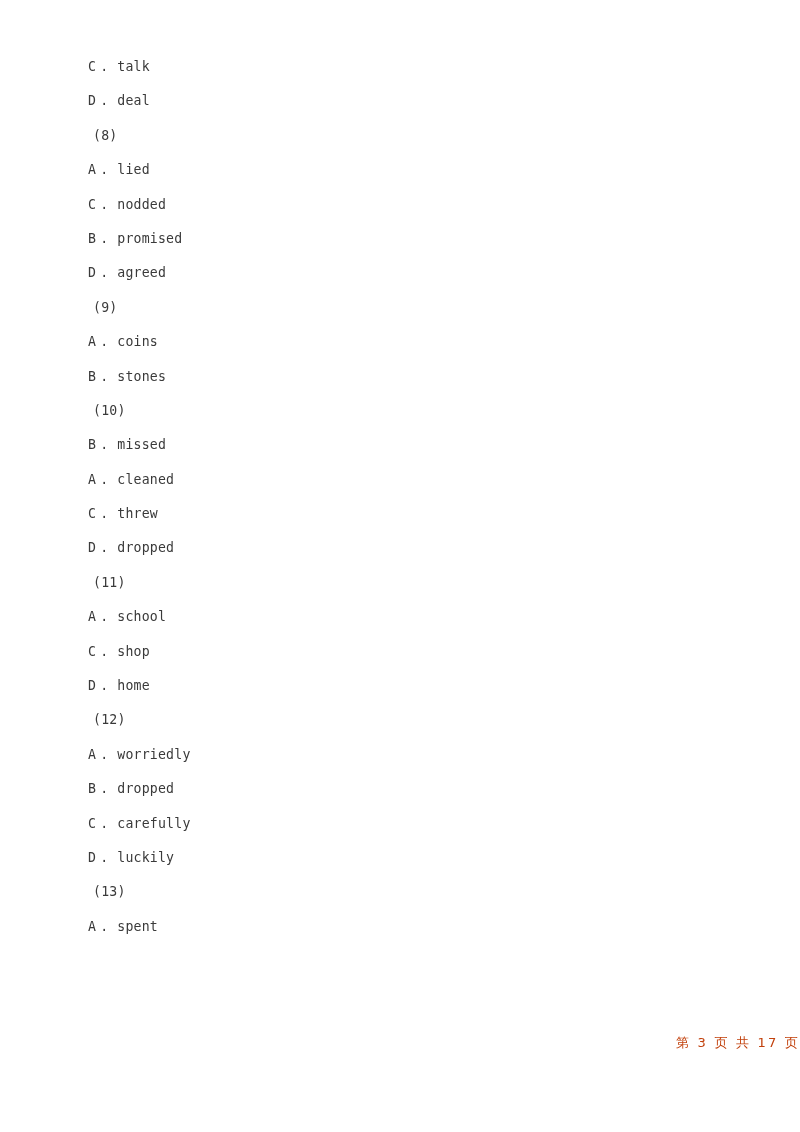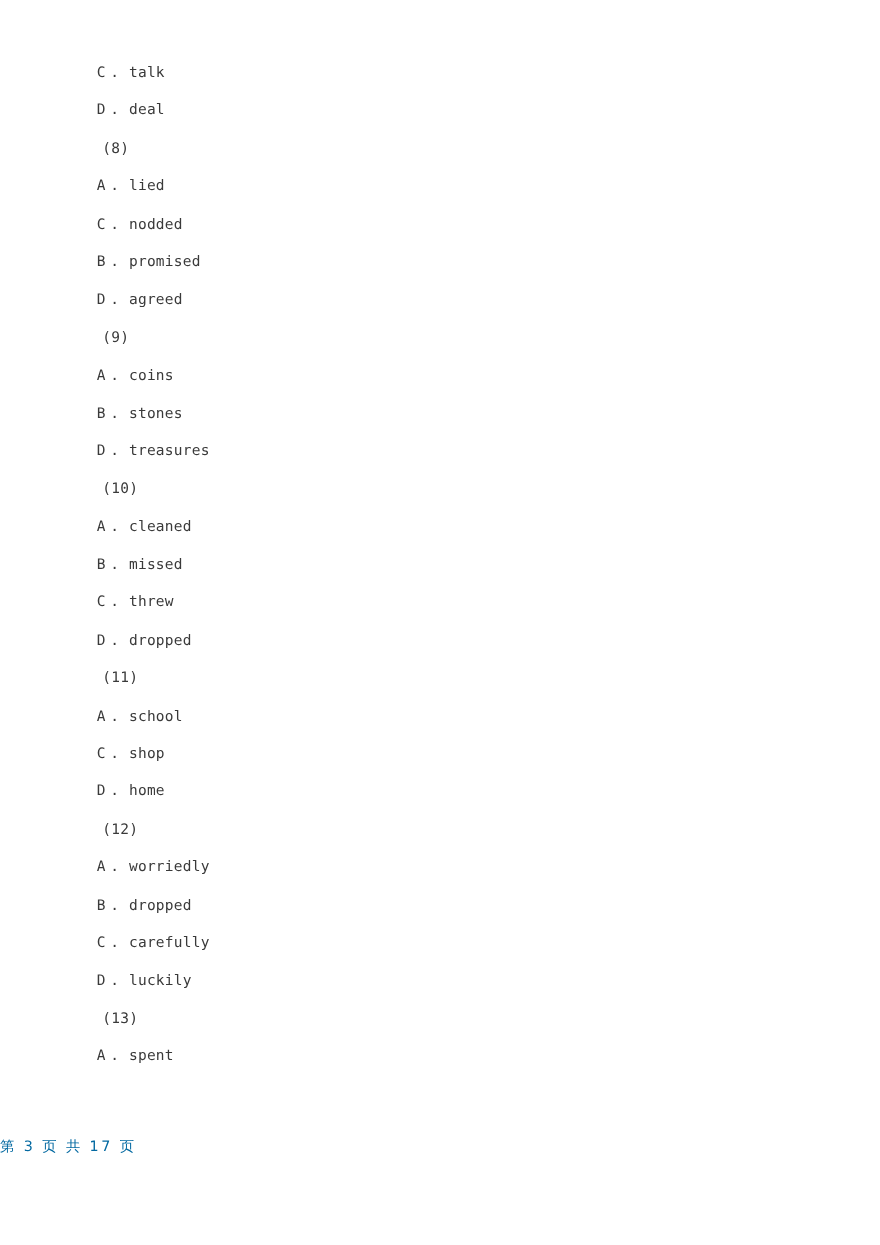--- a/index.html
+++ b/index.html
@@ -68,24 +68,24 @@
     padding-left: 5px;
     color: #3a3a3a;
   }
 
   
   #footer {
     position: absolute;
     left: 0;
     top: 1032px;
     width: 800px;
-    text-align: left;
+    text-align: right;
     font-size: 13px;
     line-height: 22px;
-    color: #0369a1;
+    color: #c2410c;
     font-family: "DejaVu Sans", "Liberation Sans", sans-serif;
     letter-spacing: 2.2px;
   }
   #footer .f-seg { display: inline-block; }
 </style>
 </head>
 <body>
 
 <div id="page">
 
@@ -93,24 +93,23 @@
       <div class="line option"><span class="opt-letter">C</span><span class="opt-dot">.</span><span class="opt-text">talk</span></div>
       <div class="line option"><span class="opt-letter">D</span><span class="opt-dot">.</span><span class="opt-text">deal</span></div>
       <div class="line qnum">(8)</div>
       <div class="line option"><span class="opt-letter">A</span><span class="opt-dot">.</span><span class="opt-text">lied</span></div>
       <div class="line option"><span class="opt-letter">C</span><span class="opt-dot">.</span><span class="opt-text">nodded</span></div>
       <div class="line option"><span class="opt-letter">B</span><span class="opt-dot">.</span><span class="opt-text">promised</span></div>
       <div class="line option"><span class="opt-letter">D</span><span class="opt-dot">.</span><span class="opt-text">agreed</span></div>
       <div class="line qnum">(9)</div>
       <div class="line option"><span class="opt-letter">A</span><span class="opt-dot">.</span><span class="opt-text">coins</span></div>
       <div class="line option"><span class="opt-letter">B</span><span class="opt-dot">.</span><span class="opt-text">stones</span></div>
-      <div class="line option"><span class="opt-letter">D</span><span class="opt-dot">.</span><span class="opt-text">treasures</span></div>
       <div class="line qnum">(10)</div>
+      <div class="line option"><span class="opt-letter">B</span><span class="opt-dot">.</span><span class="opt-text">missed</span></div>
       <div class="line option"><span class="opt-letter">A</span><span class="opt-dot">.</span><span class="opt-text">cleaned</span></div>
-      <div class="line option"><span class="opt-letter">B</span><span class="opt-dot">.</span><span class="opt-text">missed</span></div>
       <div class="line option"><span class="opt-letter">C</span><span class="opt-dot">.</span><span class="opt-text">threw</span></div>
       <div class="line option"><span class="opt-letter">D</span><span class="opt-dot">.</span><span class="opt-text">dropped</span></div>
       <div class="line qnum">(11)</div>
       <div class="line option"><span class="opt-letter">A</span><span class="opt-dot">.</span><span class="opt-text">school</span></div>
       <div class="line option"><span class="opt-letter">C</span><span class="opt-dot">.</span><span class="opt-text">shop</span></div>
       <div class="line option"><span class="opt-letter">D</span><span class="opt-dot">.</span><span class="opt-text">home</span></div>
       <div class="line qnum">(12)</div>
       <div class="line option"><span class="opt-letter">A</span><span class="opt-dot">.</span><span class="opt-text">worriedly</span></div>
       <div class="line option"><span class="opt-letter">B</span><span class="opt-dot">.</span><span class="opt-text">dropped</span></div>
       <div class="line option"><span class="opt-letter">C</span><span class="opt-dot">.</span><span class="opt-text">carefully</span></div>

